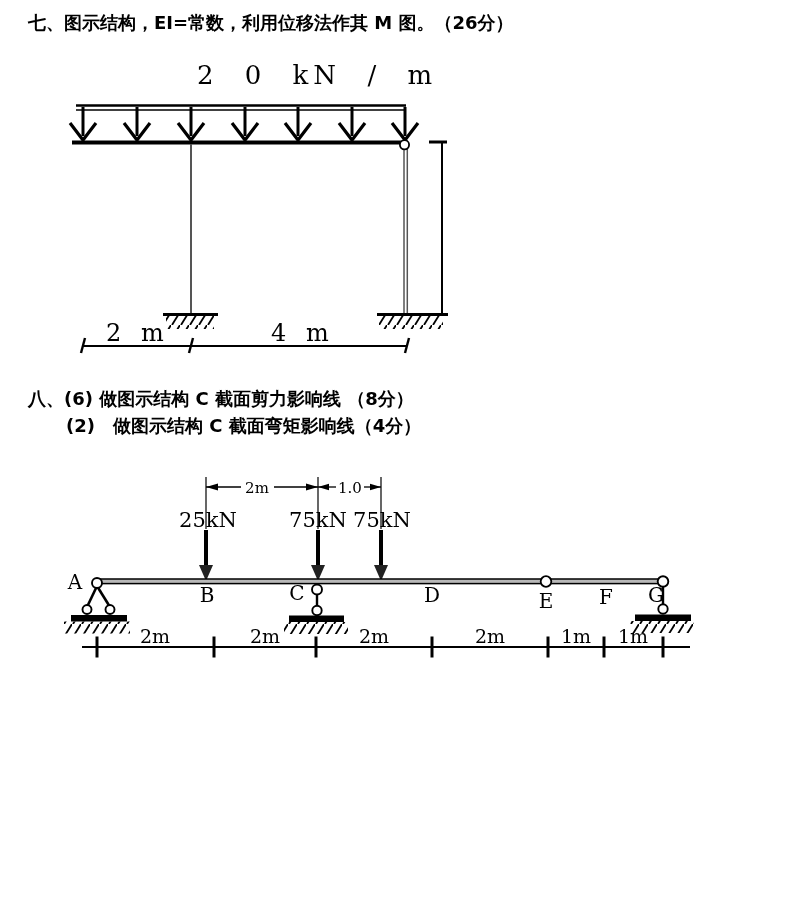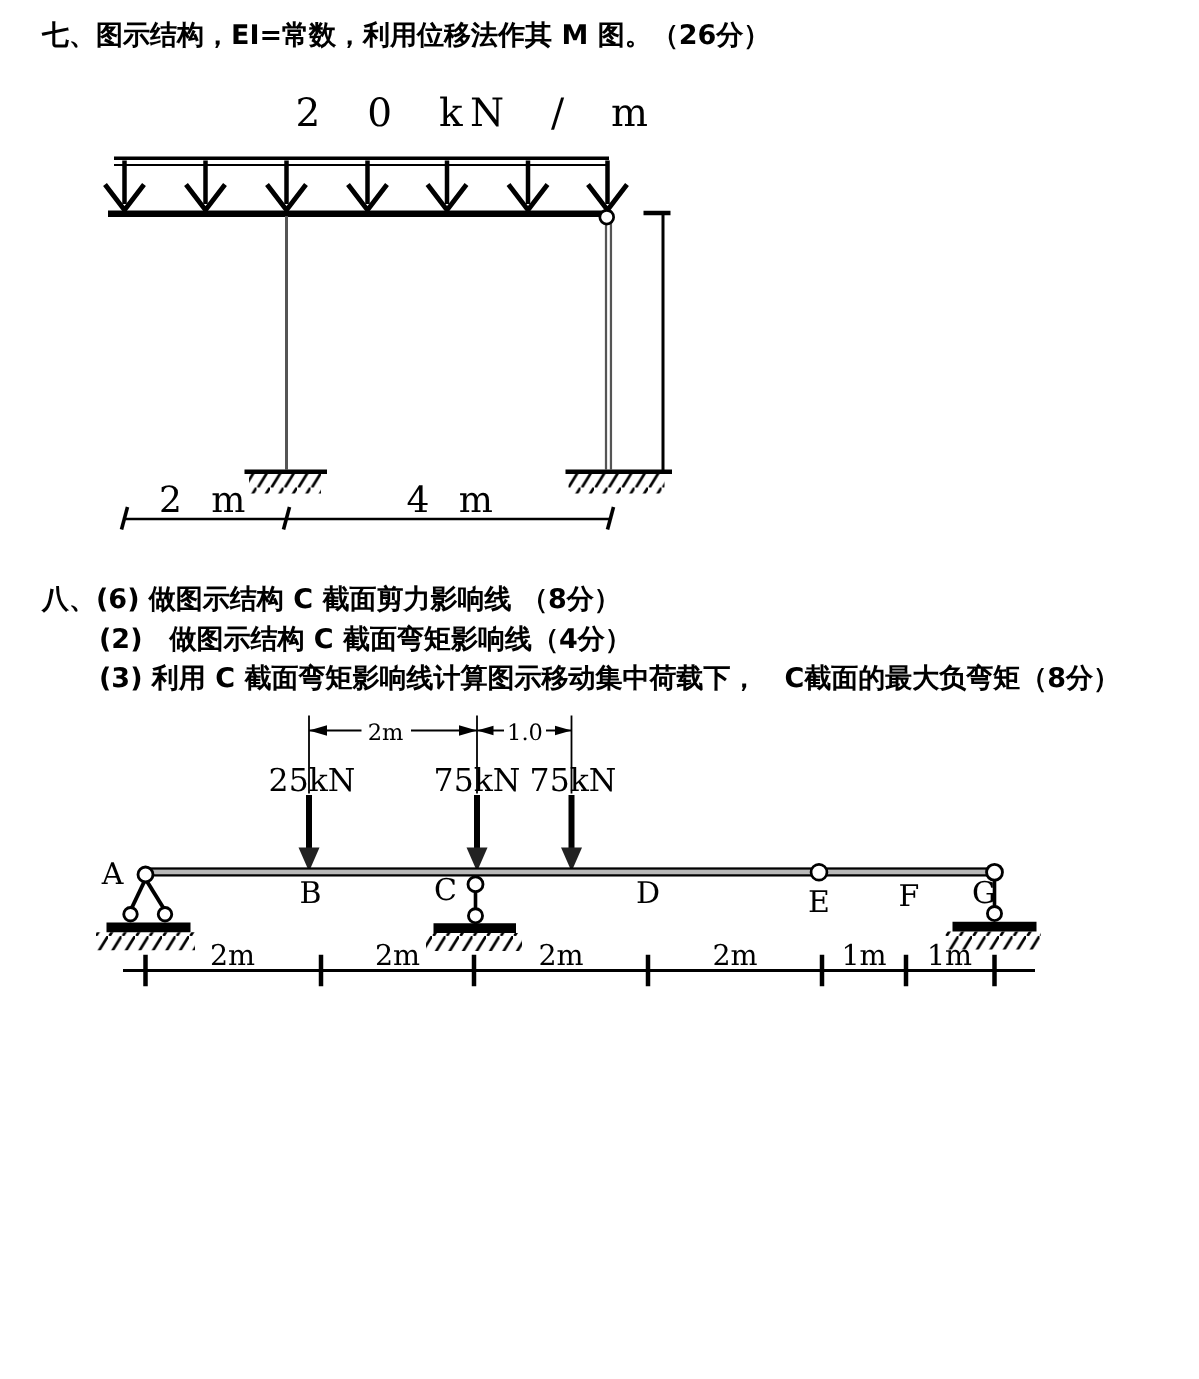--- a/index.html
+++ b/index.html
@@ -81,21 +81,20 @@
       <line x1="81" y1="353" x2="85" y2="338" stroke-width="2.4"></line>
       <line x1="189" y1="353" x2="193" y2="338" stroke-width="2.4"></line>
       <line x1="405" y1="353" x2="409" y2="338" stroke-width="2.4"></line>
     </g>
     <text x="106" y="341" font-size="24" letter-spacing="6">2 m</text>
     <text x="271" y="341" font-size="24" letter-spacing="6">4 m</text>
   </svg>
 
   <div class="cjk" style="left:28px;top:387px">八、(6) 做图示结构 C 截面剪力影响线 （8分）</div>
   <div class="cjk" style="left:66px;top:414px">(2)　做图示结构 C 截面弯矩影响线（4分）</div>
-  <div class="cjk" style="left:66px;top:440px">(3) 利用 C 截面弯矩影响线计算图示移动集中荷载下，　C截面的最大负弯矩（8分）</div>
 
   <svg style="left:0;top:470px;width:760px;height:215px" viewBox="0 470 760 215" xmlns="http://www.w3.org/2000/svg">
     <defs>
       <pattern id="hatch2" width="9" height="13" patternUnits="userSpaceOnUse">
         <line x1="9" y1="0" x2="1" y2="13" stroke="#000" stroke-width="1.8"></line>
       </pattern>
     </defs>
 
     <g stroke="#000">
       <line x1="206" y1="477" x2="206" y2="529" stroke-width="1.2"></line>

